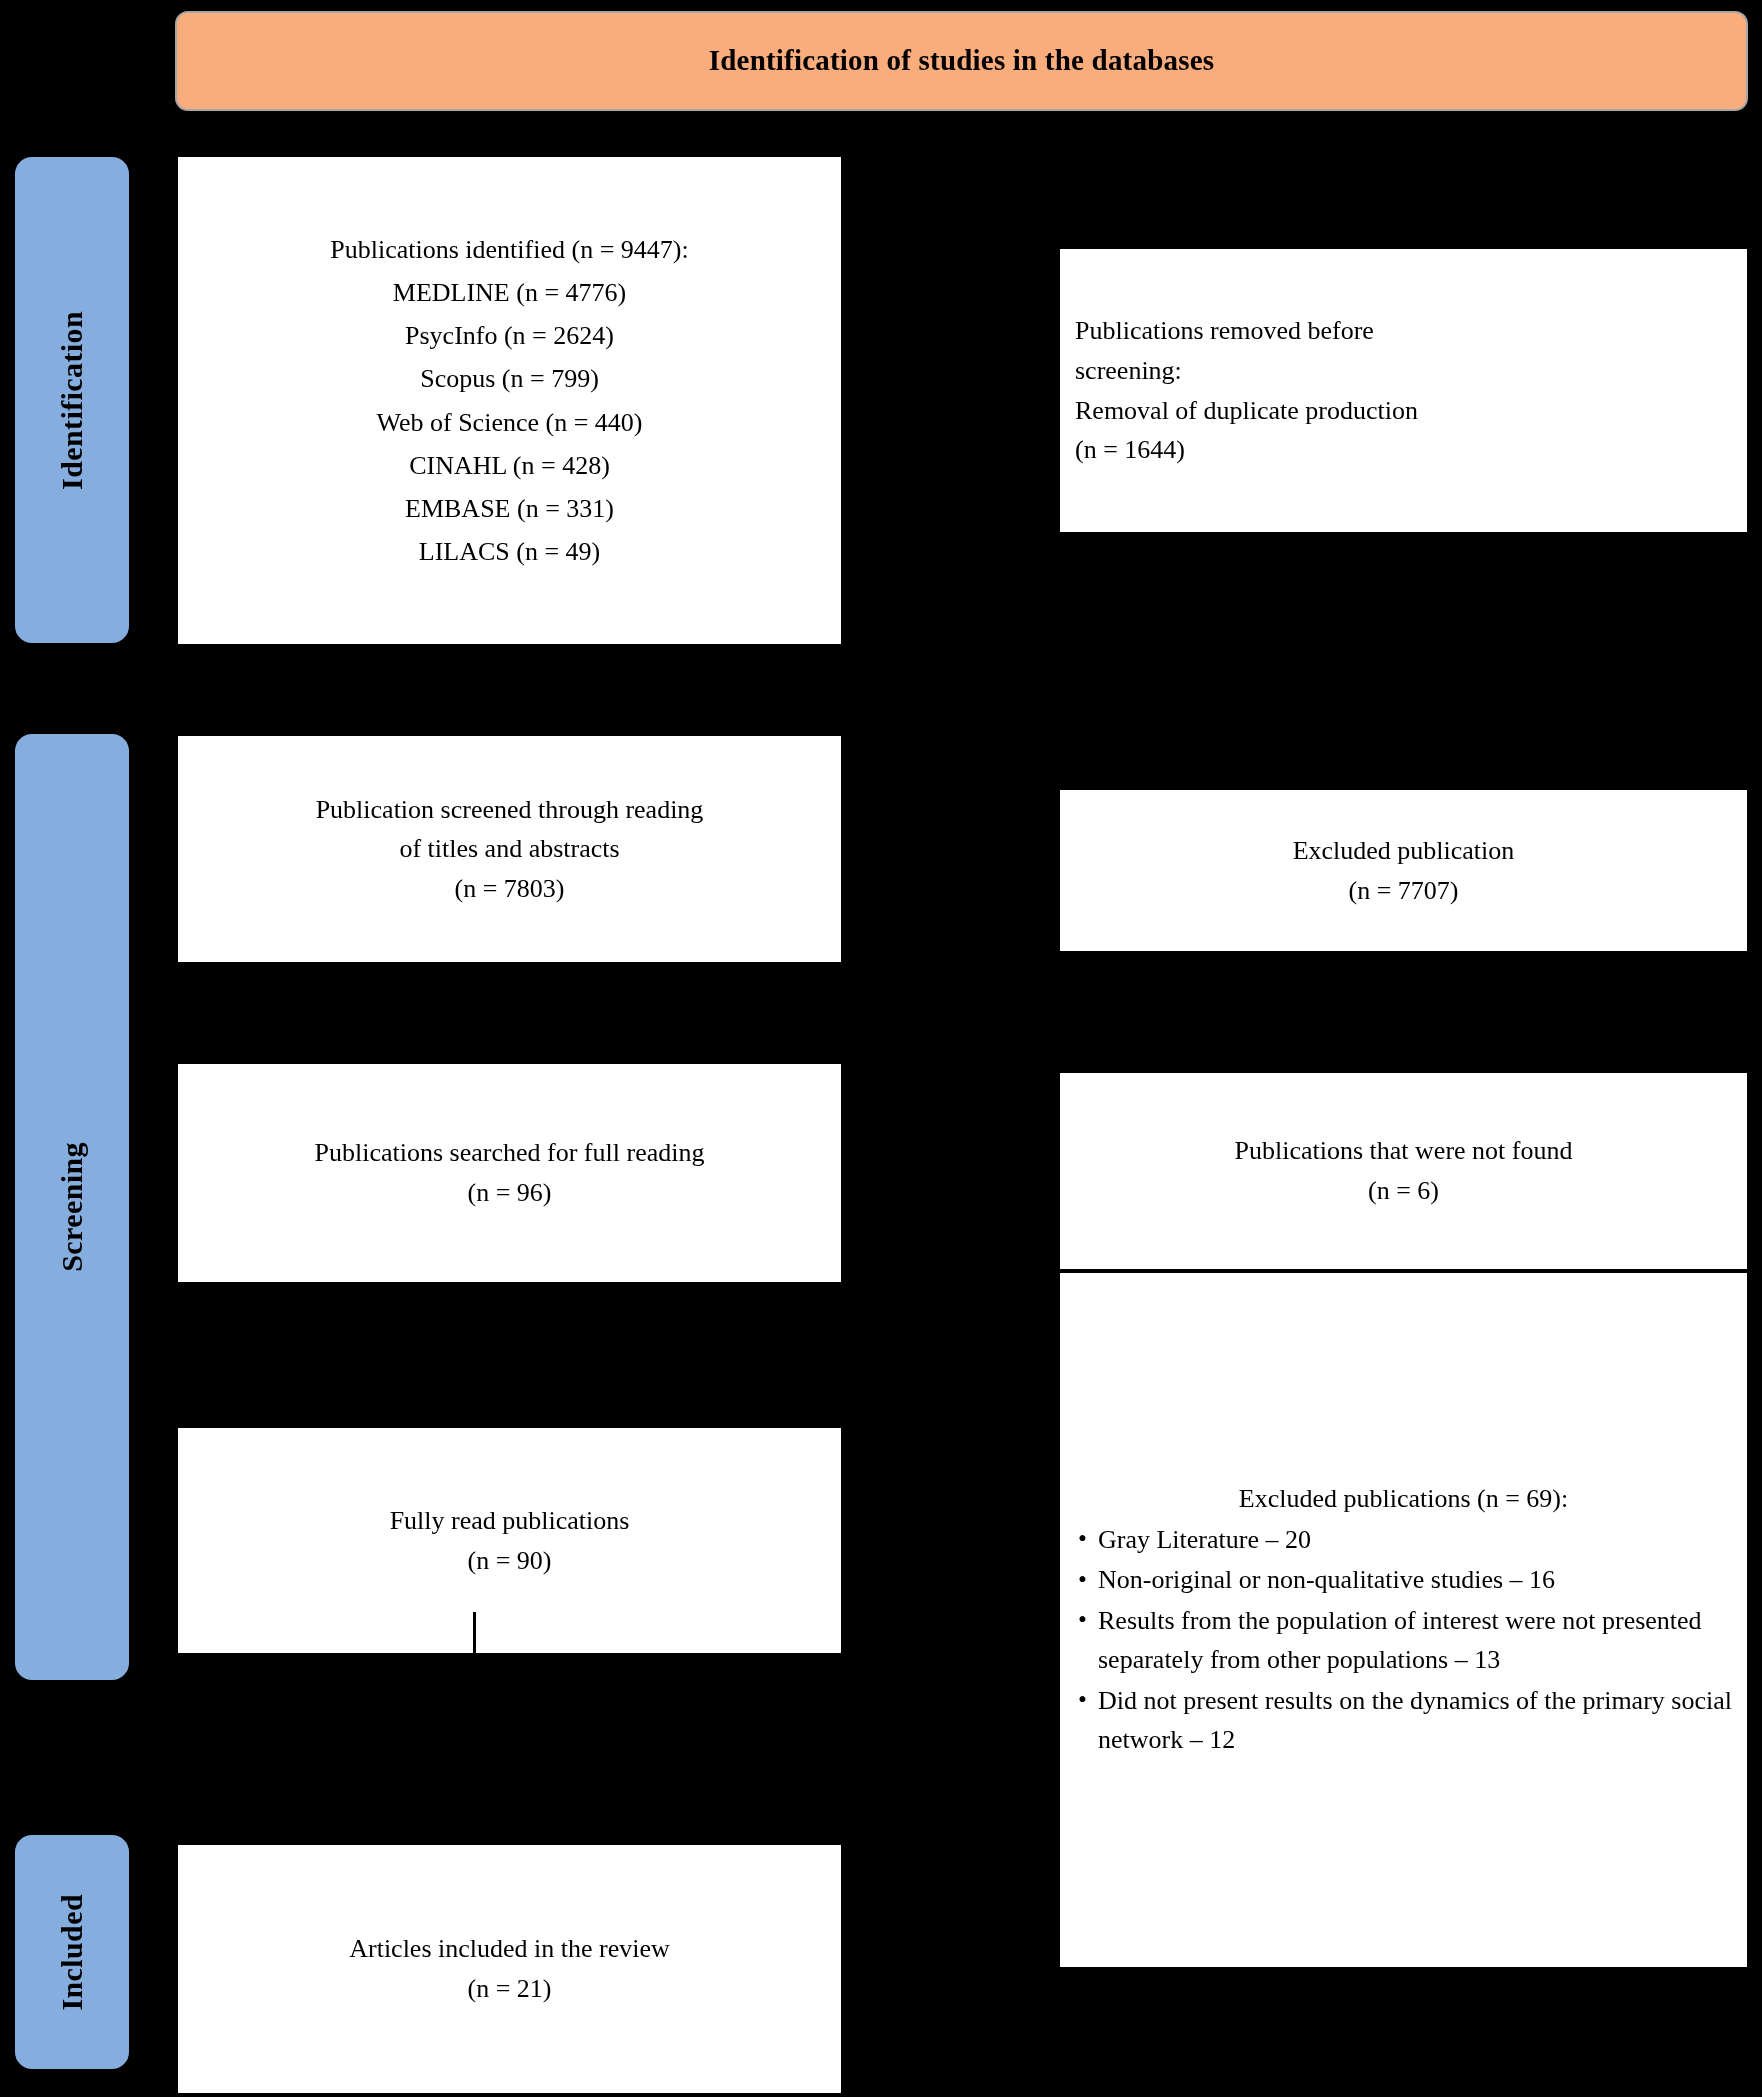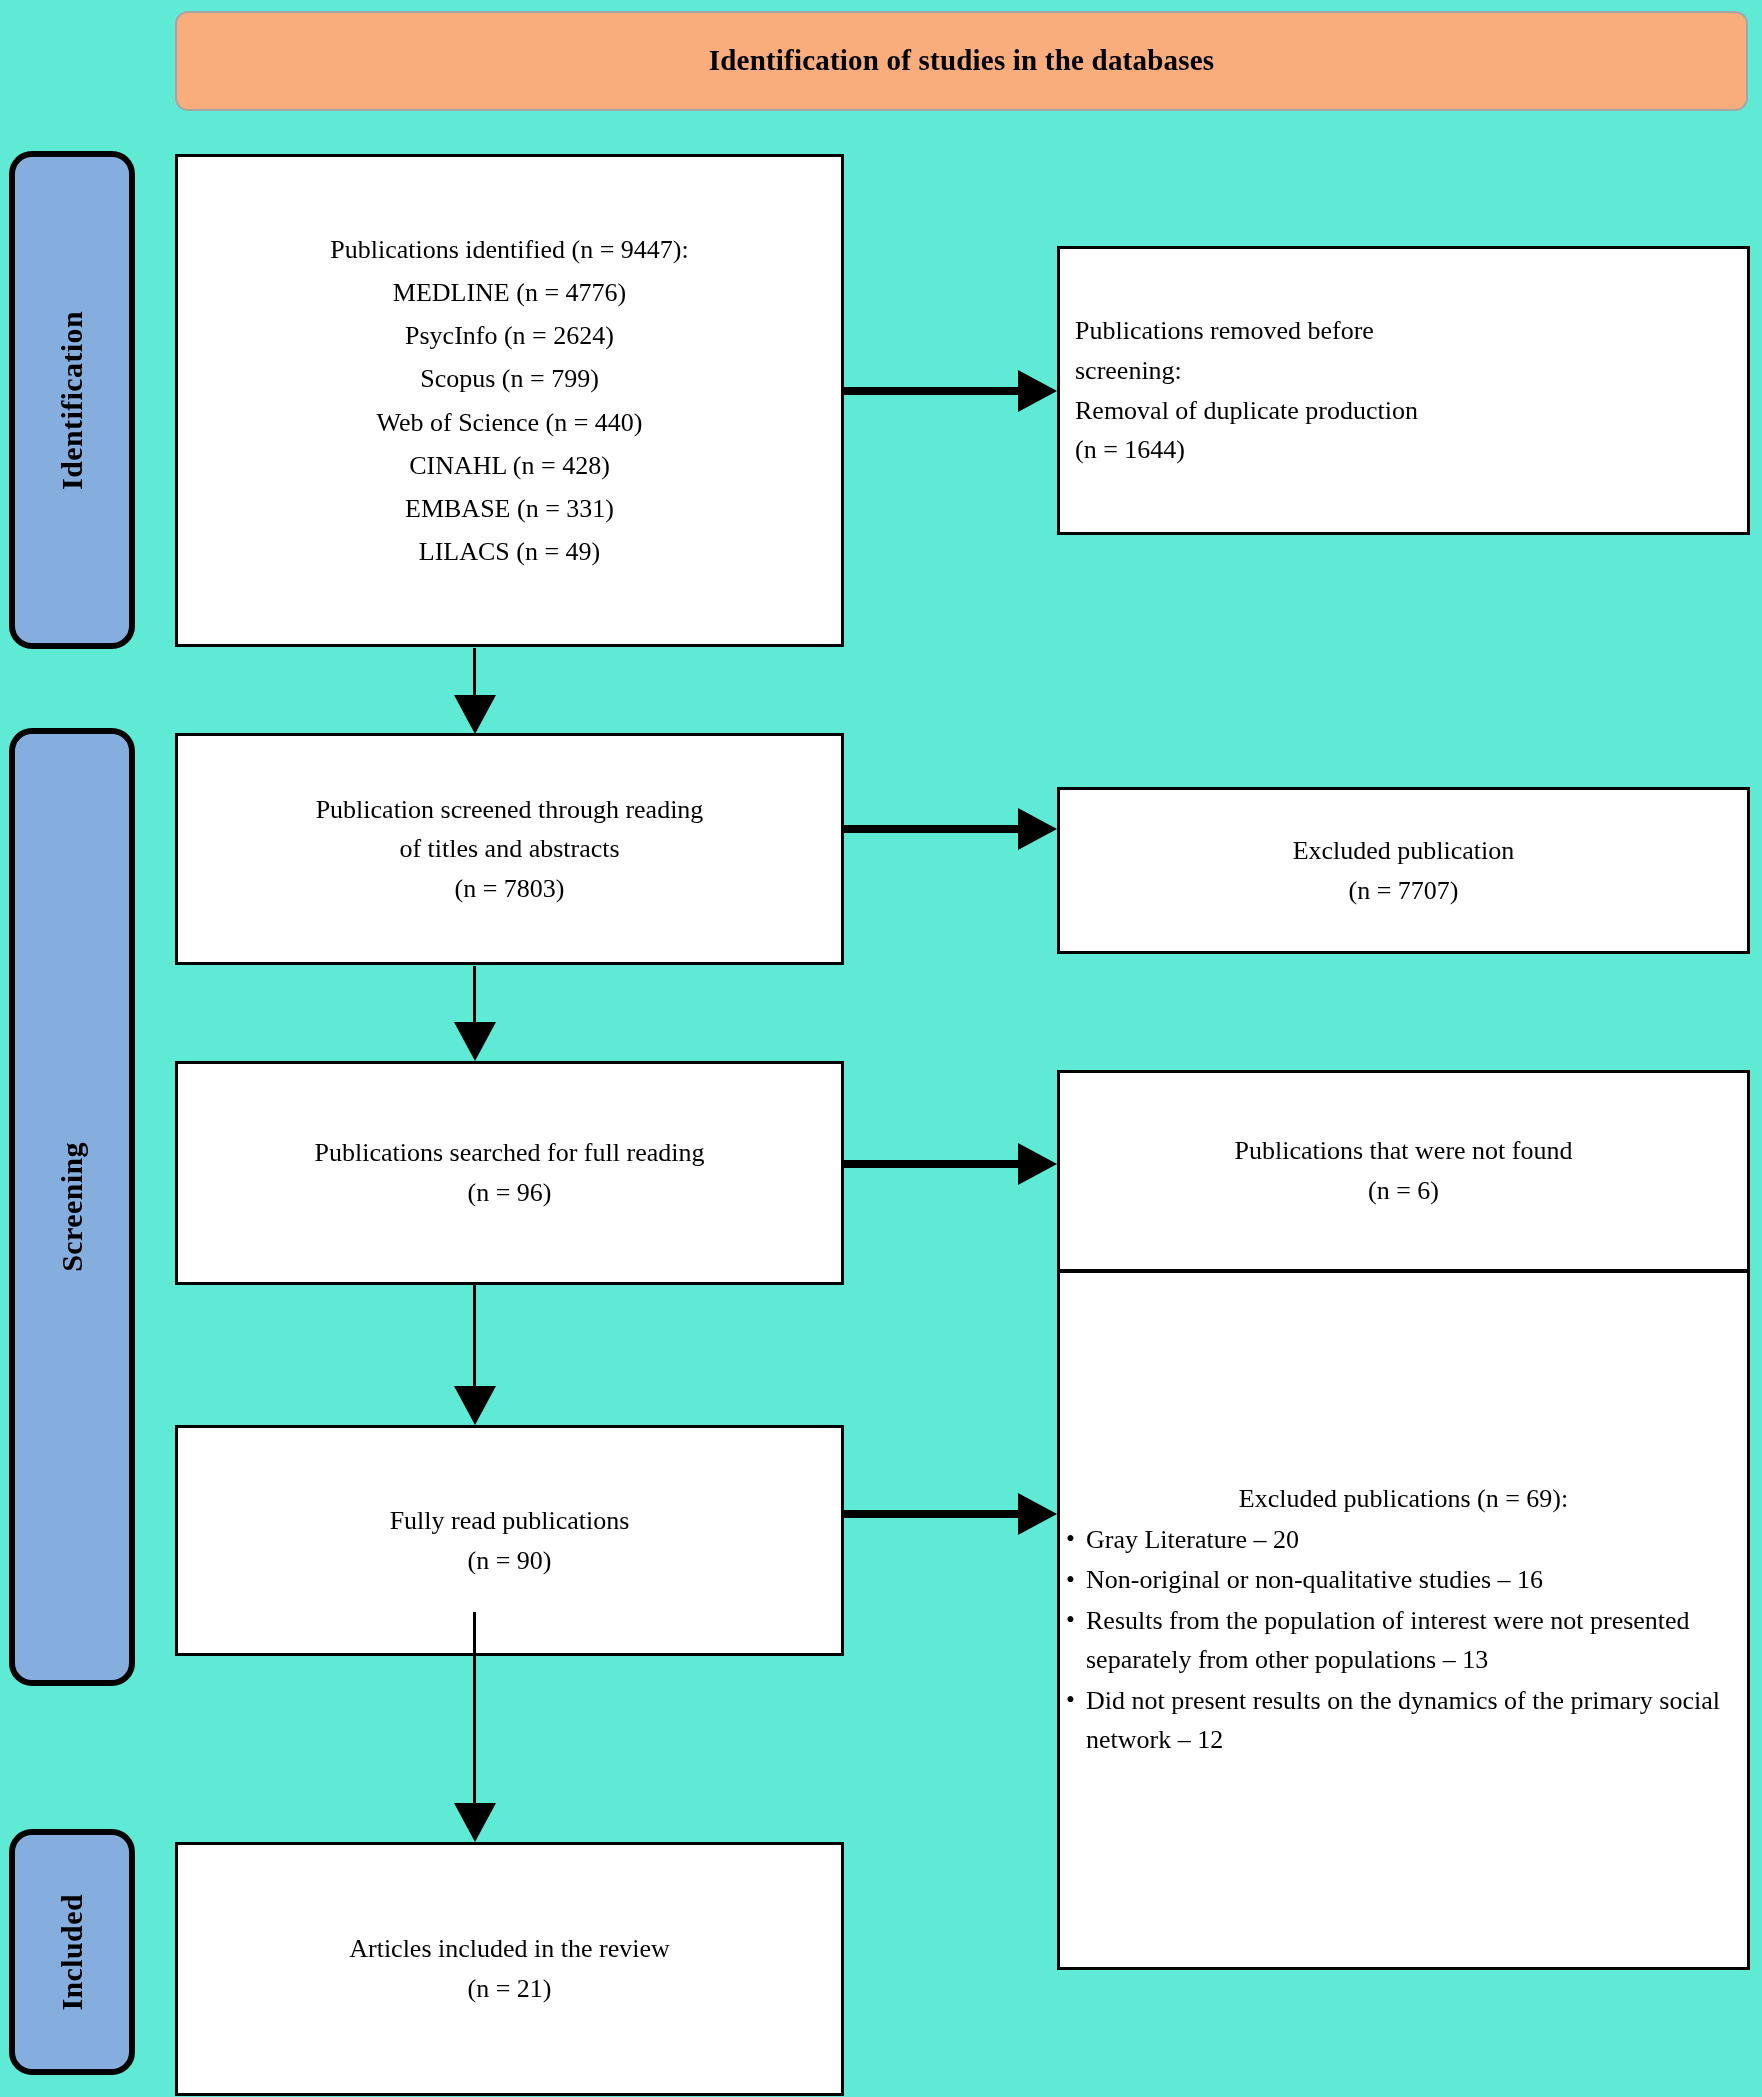--- a/index.html
+++ b/index.html
@@ -4,21 +4,21 @@
 <style>
   html,body{margin:0;padding:0;background:#ffffff;}
   body{
     font-family:"Liberation Serif","DejaVu Serif",serif;
     color:#000;
   }
   #canvas{
     position:relative;
     width:1763px;
     height:2097px;
-    background:#5eead4;
+    background:#000000;
     overflow:hidden;
   }
 
   
   .header-banner{
     position:absolute;
     left:175px; top:11px;
     width:1573px; height:100px;
     background:#F9AC7C;
     border:2.2px solid #A6A6A6;
@@ -96,21 +96,21 @@
   #node-identified .line{ line-height:1.66; }
 
   
   .bullet-head{
     font-size:26px;
     text-align:center;
     line-height:1.5;
     margin-bottom:1.8px;
   }
   ul.bullets{
-    margin:0; padding:0 15px 0 6px;
+    margin:0; padding:0 15px 0 18px;
     list-style:none;
   }
   ul.bullets li{
     font-size:26px;
     line-height:1.52;
     position:relative;
     padding-left:20px;
     margin-bottom:0.9px;
   }
   ul.bullets li::before{

